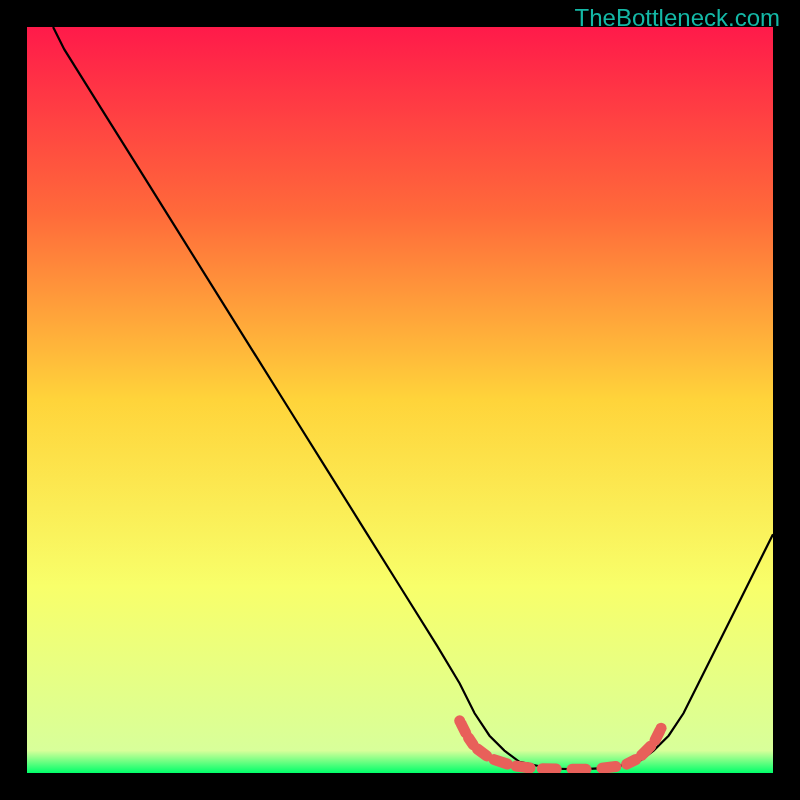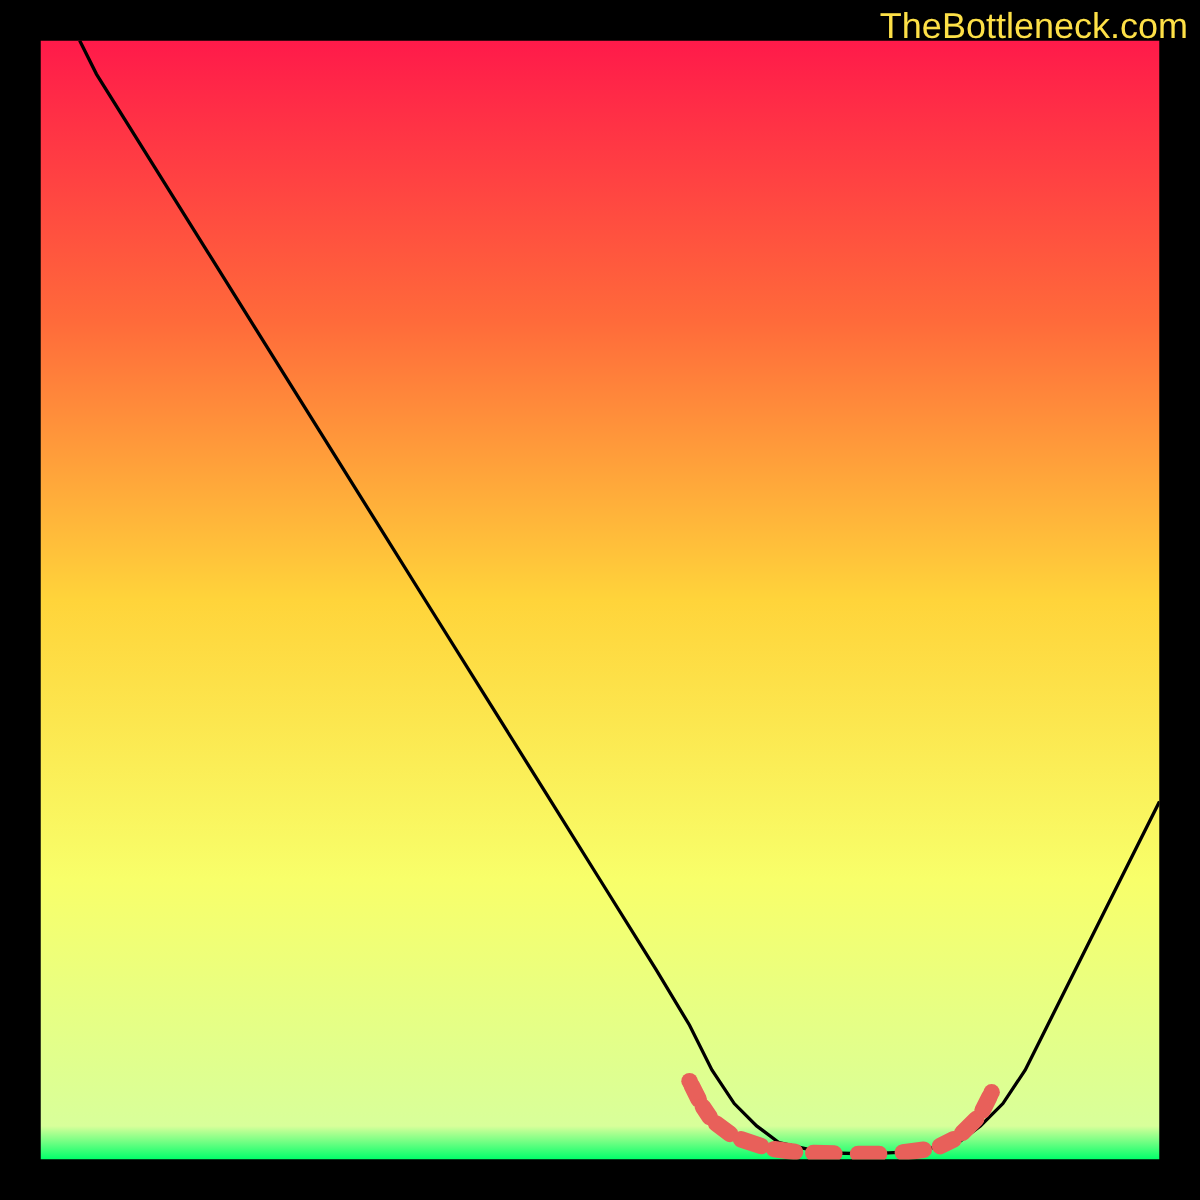--- a/index.html
+++ b/index.html
@@ -7,22 +7,22 @@
     width: 800px;
     height: 800px;
     background: #000;
     font-family: Arial, sans-serif;
     position: relative;
     overflow: hidden;
   }
   .watermark {
     position: absolute;
     top: 4px;
-    right: 8px;
-    color: #fde047;
+    right: 20px;
+    color: #14b8a6;
     font-size: 24px;
     font-weight: 400;
     z-index: 10;
   }
   .plot-area {
     position: absolute;
     left: 27px;
     top: 27px;
     width: 746px;
     height: 746px;

